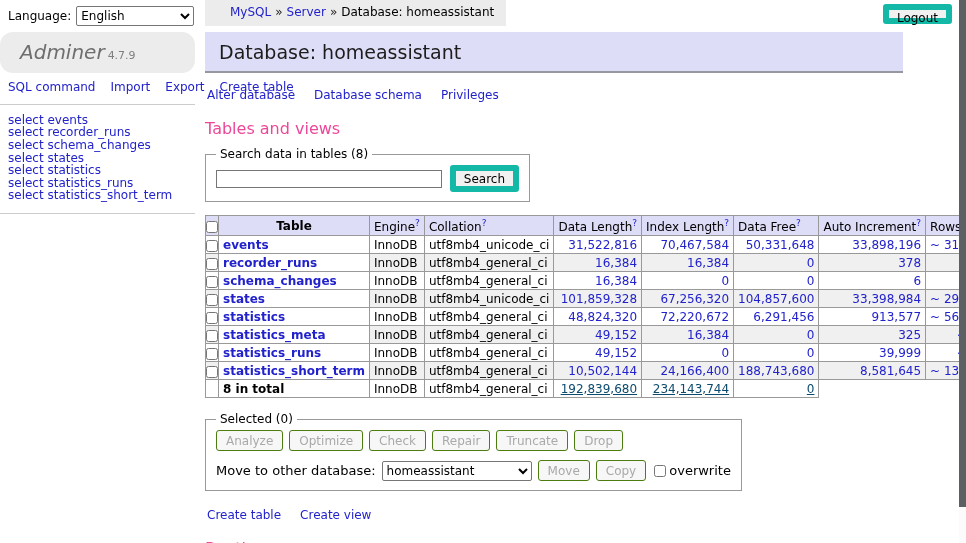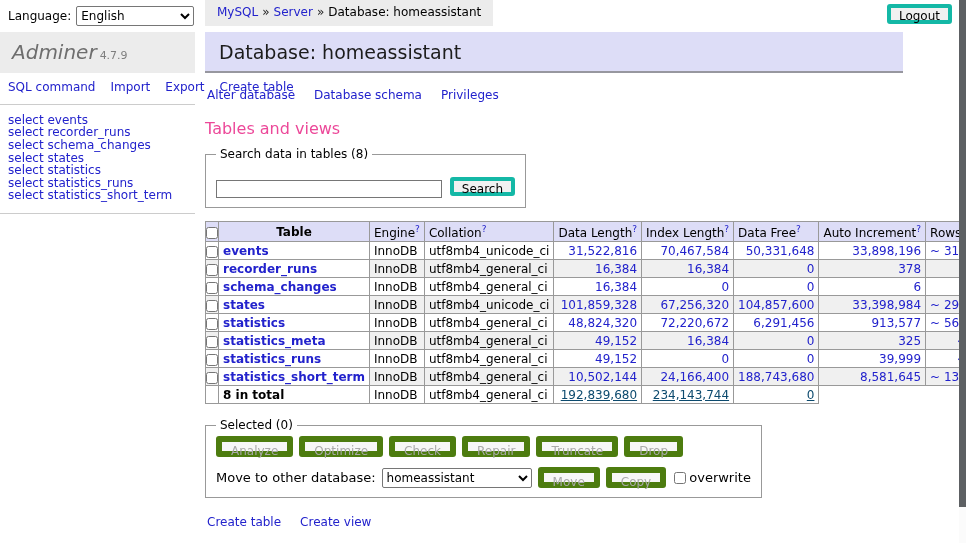--- a/index.html
+++ b/index.html
@@ -14,55 +14,55 @@
   
   #language-bar { position:absolute; left:8px; top:6px; }
   #language-bar label { margin-right:5px; }
   select {
     font-family:inherit; font-size:12px; height:20px;
     border:1px solid #767676; background:#fff; border-radius:2px;
   }
   #language-select { width:118px; }
   .std-btn {
     font-family:inherit; font-size:12px; color:#000;
-    background:#f1f1f1; border:4px solid #14b8a6; border-radius:3px;
+    background:#f1f1f1; border:6px solid #14b8a6; border-radius:3px;
     padding:1px 8px; height:20px; cursor:pointer;
   }
   #logout-button { position:absolute; top:4px; right:14px; }
 
   
   #sidebar { position:absolute; left:0; top:32px; width:195px; }
-  .app-title { background:var(--panel,#ececec); padding:8px 0 9px 12px; }
+  .app-title { background:var(--panel,#ececec); padding:8px 0 9px 20px;border-radius:13px; }
   .app-name { font-style:italic; font-size:20px; color:#6e6e6e; }
   .app-version { font-size:11px; color:#7e7e7e; margin-left:3px; }
   .db-block { padding:15px 8px 12px 8px; border-bottom:1px solid #ccc; }
   .db-block label { margin-right:4px; }
   #db-select { width:112px; }
   .side-links { padding:8px 8px 9px 8px; border-bottom:1px solid #ccc; line-height:1.15; }
   .side-links a { margin-right:15px; white-space:nowrap; }
   .select-links { padding:9px 8px 11px 8px; border-bottom:1px solid #ccc; }
   .select-links a { display:block; line-height:12.6px; }
 
   
   #main { position:absolute; left:205px; top:0; width:698px; }
-  #breadcrumb { display:inline-block; background:var(--panel,#ececec); padding:5px 12px 7px 12px; }
+  #breadcrumb { display:inline-block; background:var(--panel,#ececec); padding:5px 12px 7px 25px; }
   #breadcrumb .sep { color:#222; margin:0 4px; }
   #page-title {
     margin:6px 0 0 0; background:var(--accent,#ddddf7);
     border-bottom:2px solid #97979f;
     padding:9px 0 8px 14px; font-size:19px; font-weight:normal; color:#1c1c1c;
   }
   .db-links { margin:15px 0 0 2px; }
   .db-links a, .create-links a, .routine-links a { margin-right:19px; }
   h3 { font-size:16px; font-weight:normal; margin:17px 0 9px 0; color:#ec4899; }
 
   fieldset { display:inline-block; border:1px solid #999; padding:4px 10px 9px 10px; margin:0; }
   legend { font-size:12px; padding:0 4px; }
   #search-input { width:226px; height:18px; border:1px solid #767676; font-family:inherit; font-size:12px; padding:1px 3px; }
-  #search-button { margin-left:4px; height:19px;margin-top:12px; }
+  #search-button { margin-left:4px; height:27px; }
 
   
   table { border-collapse:collapse; margin-top:13px; table-layout:fixed; }
   th, td { border:1px solid #999; padding:1px 4px; height:18px; overflow:hidden; white-space:nowrap; font-size:12px; }
   thead td, thead th { background:var(--accent,#ddddf7); }
   thead th { font-weight:normal; text-align:left; }
   thead th.col-table { font-weight:bold; text-align:center; }
   sup a { font-size:9px; }
   td.check { text-align:center; padding:0; }
   input[type=checkbox] { width:12px; height:12px; margin:1px 0 0 0; vertical-align:middle; }
@@ -72,21 +72,21 @@
   td.num a { color:var(--link,#2222cc); }
   tr.odd td { background:var(--stripe,#f0f0f0); }
   tr.total th { text-align:left; }
   tr.total td.num { color:#0c4a6e;text-decoration:underline; }
   td.blank { border:none; background:#fff; }
 
   
   #selected-fieldset { margin-top:14px; min-width:400px; }
   .btn-row button { margin-right:6px; }
   button:disabled {
-    color:#a9a9a9; background:#f7f7f7; border:6px solid #4d7c0f;
+    color:#a9a9a9; background:#f7f7f7; border:1px solid #4d7c0f;
     border-radius:3px; padding:2px 9px; font-size:12px; font-family:inherit; height:21px;
   }
   .move-row { margin-top:9px; font-size:13px; display:flex; align-items:center; }
   #move-db-select { width:150px; margin-left:6px; }
   .move-row button { margin-left:6px; }
   .overwrite-label { margin-left:8px; display:inline-flex; align-items:center; font-size:13px; }
   .overwrite-label input { margin-right:3px; }
 
   .create-links { margin:17px 0 0 2px; }
 

